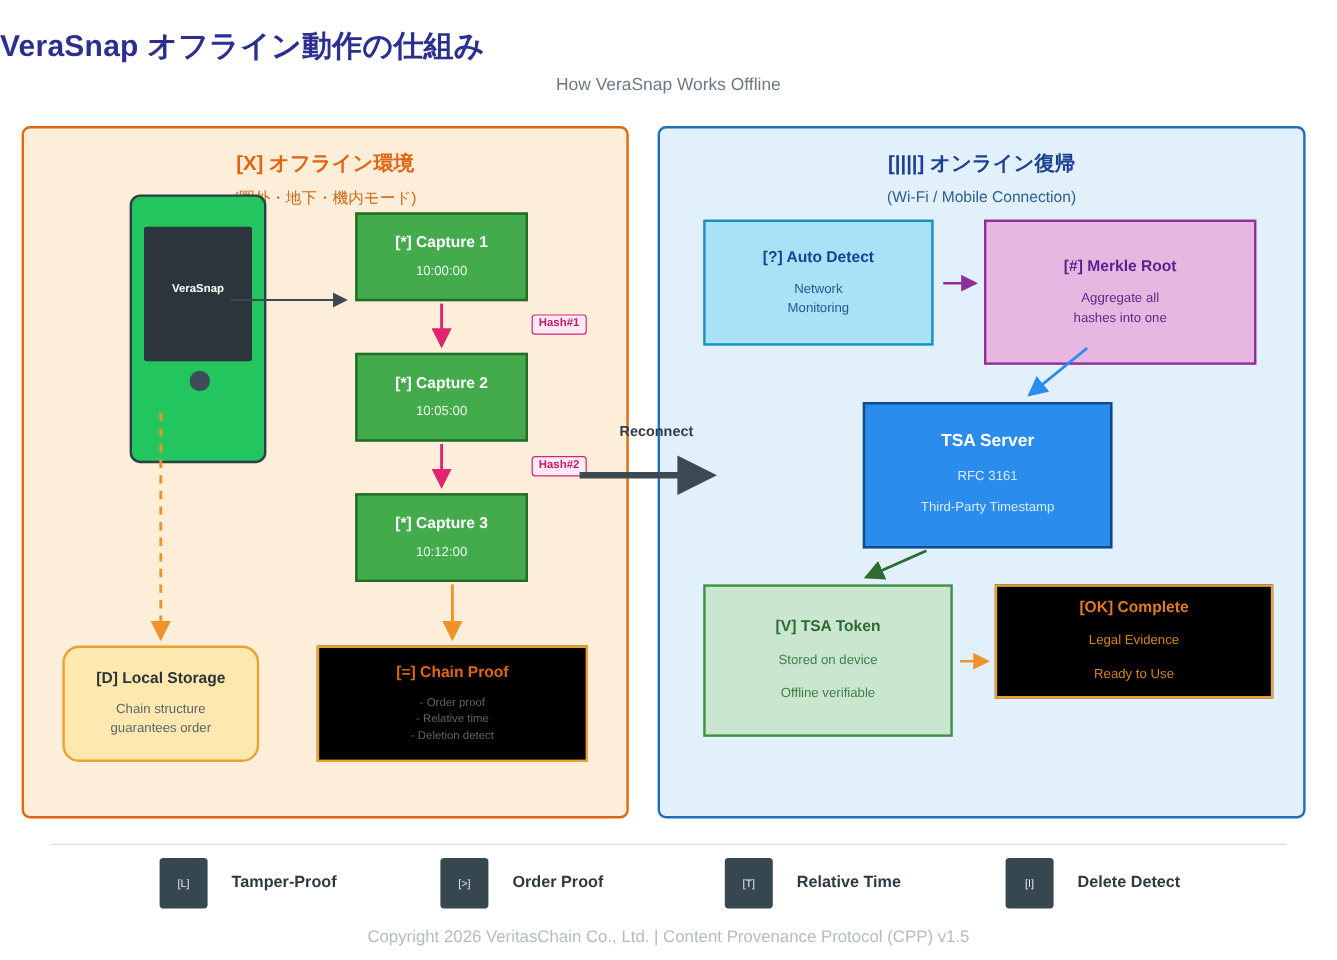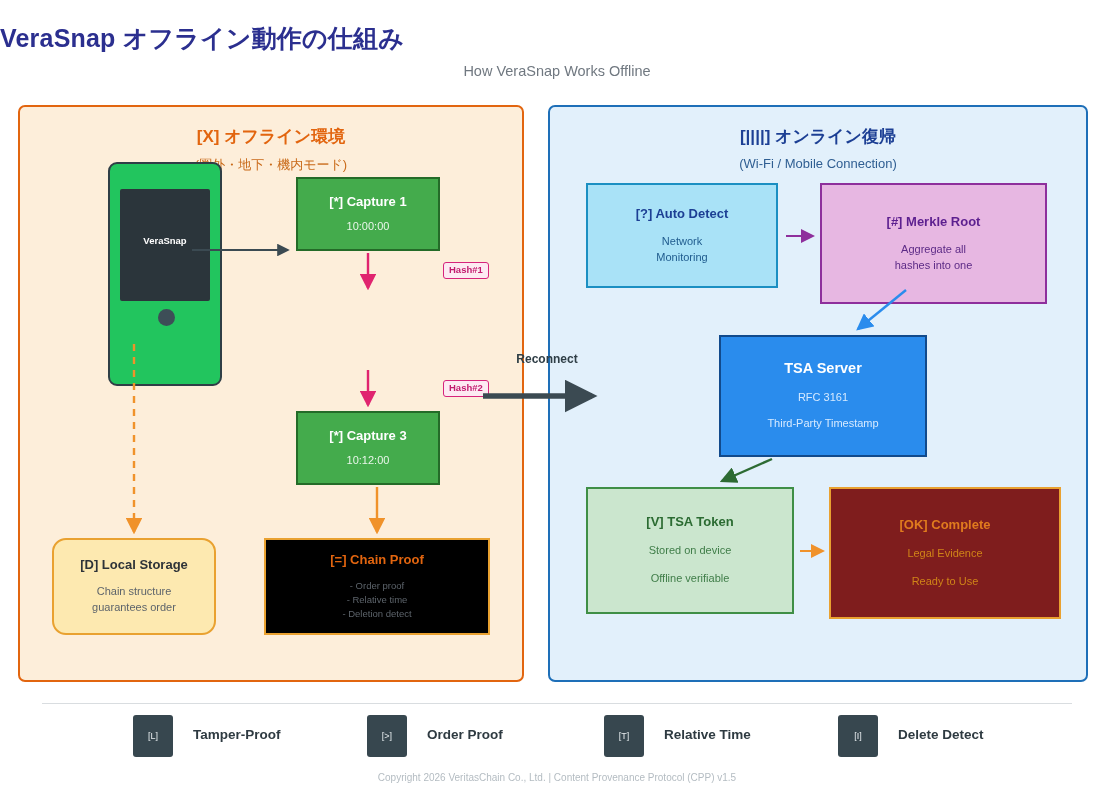--- a/index.html
+++ b/index.html
@@ -176,22 +176,22 @@
   #tsa-token {
     left: 586px; top: 487px; width: 208px; height: 127px;
     background: #cbe6ce;
     border-color: #3f8f46;
   }
   #tsa-token .n-title { color: #2b6b32; margin-bottom: 14px; }
   #tsa-token .n-line  { color: #3f7d48; margin-bottom: 12px; }
   #tsa-token .n-line.last { margin-bottom: 0; }
 
   #complete {
-    left: 829px; top: 487px; width: 232px; height: 132px;
-    background: #7f1d1d;
+    left: 829px; top: 487px; width: 232px; height: 95px;
+    background: #000000;
     border-color: #e9a130;
   }
   #complete .n-title { color: #e07b1e; margin-bottom: 14px; }
   #complete .n-line  { color: #d08418; margin-bottom: 12px; }
   #complete .n-line.last { margin-bottom: 0; }
 
   
   svg.connector { position: absolute; left: 0; top: 0; width: 1114px; height: 800px; overflow: visible; pointer-events: none; }
 
   #reconnect-label {
@@ -228,21 +228,21 @@
     color: #2e3a41;
   }
   #legend-1 { left: 133px; }
   #legend-2 { left: 367px; }
   #legend-3 { left: 604px; }
   #legend-4 { left: 838px; }
 
   #copyright {
     top: 772px; left: 0; width: 1114px;
     text-align: center;
-    font-size: 10px;
+    font-size: 14px;
     color: #b4bcc2;
   }
 </style>
 </head>
 <body>
 
 <div class="stage">
 
   <div class="abs" id="page-title">VeraSnap オフライン動作の仕組み</div>
   <div class="abs" id="page-subtitle">How VeraSnap Works Offline</div>
@@ -256,20 +256,24 @@
     <div class="abs" id="phone-screen">
       <div class="abs" id="phone-brand">VeraSnap</div>
     </div>
     <div class="abs" id="phone-home-button"></div>
   </div>
 
   <div class="abs node capture" id="capture-1">
     <div class="n-title">[*] Capture 1</div>
     <div class="n-line">10:00:00</div>
   </div>
+  <div class="abs node capture" id="capture-2">
+    <div class="n-title">[*] Capture 2</div>
+    <div class="n-line">10:05:00</div>
+  </div>
   <div class="abs node capture" id="capture-3">
     <div class="n-title">[*] Capture 3</div>
     <div class="n-line">10:12:00</div>
   </div>
 
   <div class="abs hash-tag" id="hash-1">Hash#1</div>
   <div class="abs hash-tag" id="hash-2">Hash#2</div>
 
   <div class="abs node" id="local-storage">
     <div class="n-title">[D] Local Storage</div>

